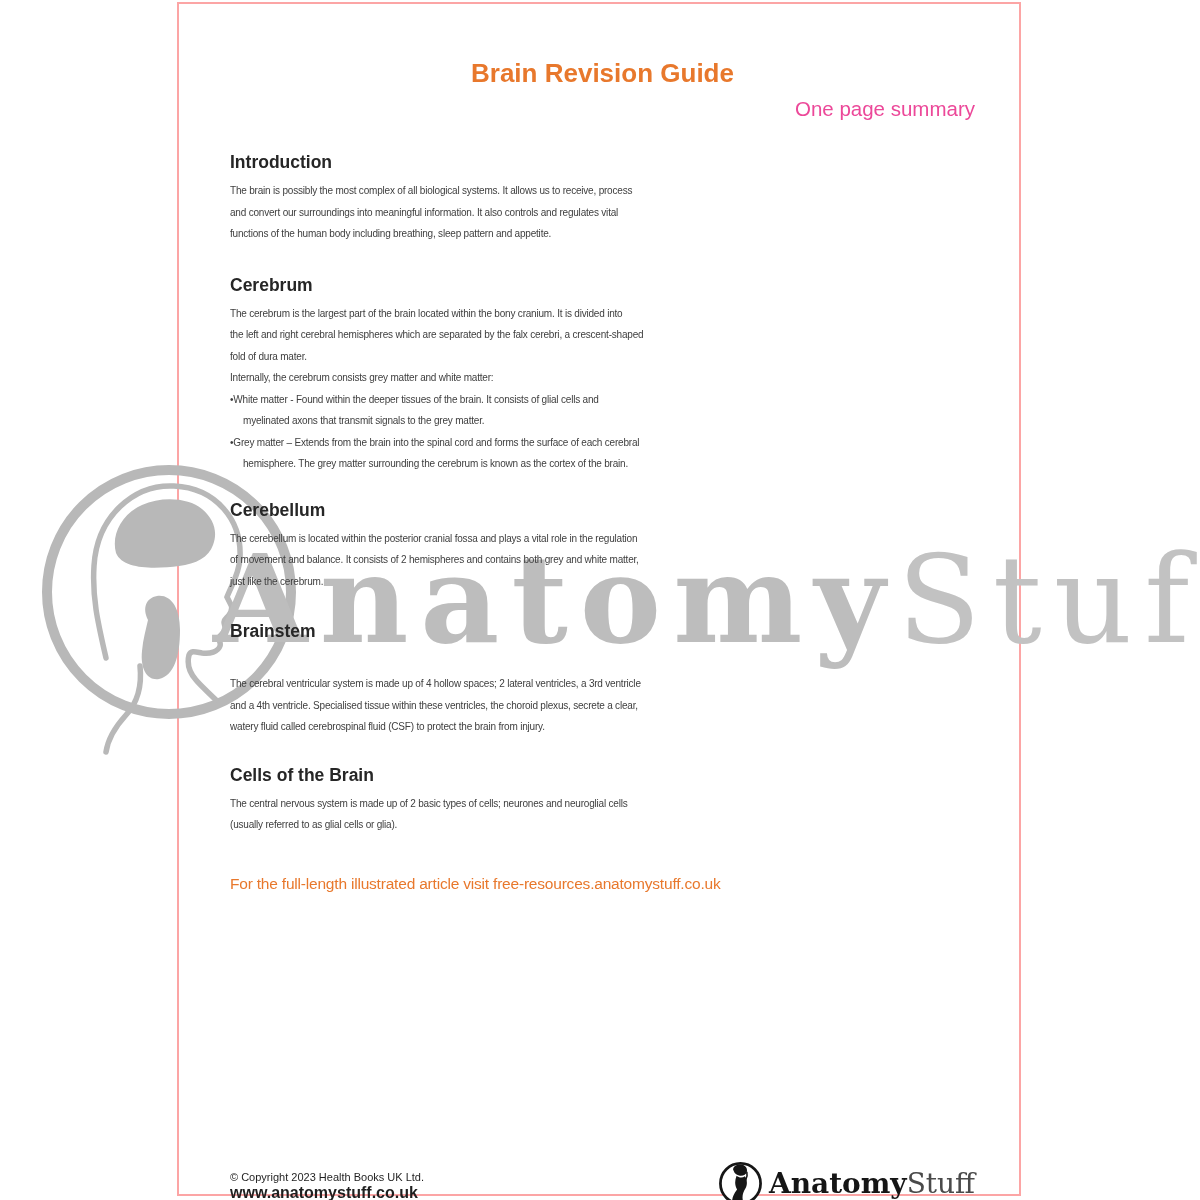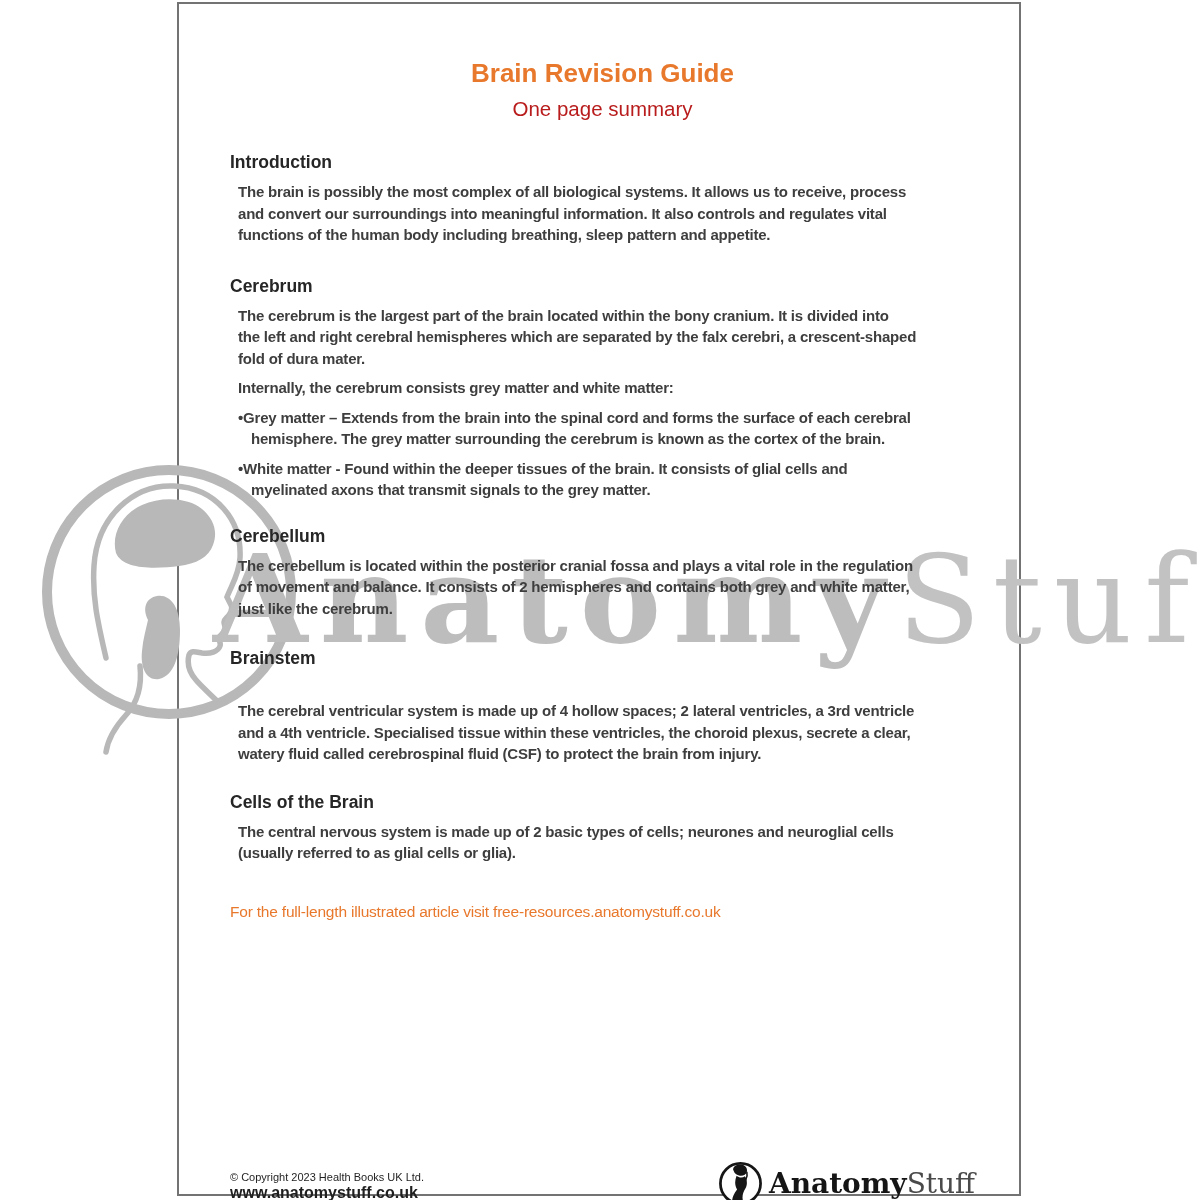--- a/index.html
+++ b/index.html
@@ -2,30 +2,30 @@
 <html><head>
 <meta charset="utf-8">
 <title>Brain Revision Guide</title>
 <style>
   html,body{margin:0;padding:0;background:#ffffff;}
   .stage{position:relative;width:1200px;height:1200px;background:#ffffff;overflow:hidden;
          font-family:"Liberation Sans",sans-serif;}
 
   
   .page{position:absolute;left:177px;top:2px;width:844px;height:1194px;
-        background:#ffffff;border:2px solid #737373;box-sizing:border-box;}
+        background:#ffffff;border:2px solid #fca5a5;box-sizing:border-box;}
   .page-content{position:relative;z-index:2;height:100%;padding:0 44px 0 51px;box-sizing:border-box;}
 
   .doc-header{text-align:center;margin-top:54px;}
   .doc-title{font-size:26px;line-height:30px;font-weight:bold;color:#e8782c;margin:0;}
-  .doc-subtitle{font-size:20.5px;line-height:24px;font-weight:normal;color:#b91c1c;margin:9px 0 0 0;}
+  .doc-subtitle{font-size:20.5px;line-height:24px;font-weight:normal;color:#ec4899;margin:9px 0 0 0;text-align:right;}
 
   .sec h2{font-size:17.5px;line-height:22px;font-weight:bold;color:#262626;margin:0 0 7px 0;}
-  .para,.bullet{font-size:15px;line-height:21.5px;color:#3e3e3e;margin:8px;
-                white-space:pre;letter-spacing:-0.2px;font-weight:bold;}
+  .para,.bullet{font-size:10px;line-height:21.5px;color:#3e3e3e;margin:0;
+                white-space:pre;letter-spacing:-0.2px;}
   .bullet{padding-left:13px;text-indent:-13px;}
   .bullet::before{content:"\2022 ";}
 
   .note{margin-top:37px;font-size:15.5px;line-height:21px;color:#e8782c;letter-spacing:-0.2px;}
 
   .footer{position:absolute;left:51px;right:44px;top:1102px;display:flex;
           justify-content:space-between;align-items:flex-start;}
   .footer-left{padding-top:9px;}
   .copyright{font-size:11px;line-height:16px;font-weight:normal;color:#1f1f1f;}
   .website{font-size:16px;line-height:15px;font-weight:bold;color:#1f1f1f;}
@@ -61,24 +61,24 @@
 and convert our surroundings into meaningful information. It also controls and regulates vital
 functions of the human body including breathing, sleep pattern and appetite.</div>
       </div>
 
       <div class="sec" style="margin-top:29px">
         <h2>Cerebrum</h2>
         <div class="para">The cerebrum is the largest part of the brain located within the bony cranium. It is divided into
 the left and right cerebral hemispheres which are separated by the falx cerebri, a crescent-shaped
 fold of dura mater.</div>
         <div class="para">Internally, the cerebrum consists grey matter and white matter:</div>
+        <div class="bullet">White matter - Found within the deeper tissues of the brain. It consists of glial cells and
+myelinated axons that transmit signals to the grey matter.</div>
         <div class="bullet">Grey matter – Extends from the brain into the spinal cord and forms the surface of each cerebral
 hemisphere. The grey matter surrounding the cerebrum is known as the cortex of the brain.</div>
-        <div class="bullet">White matter - Found within the deeper tissues of the brain. It consists of glial cells and
-myelinated axons that transmit signals to the grey matter.</div>
       </div>
 
       <div class="sec" style="margin-top:24px">
         <h2>Cerebellum</h2>
         <div class="para">The cerebellum is located within the posterior cranial fossa and plays a vital role in the regulation
 of movement and balance. It consists of 2 hemispheres and contains both grey and white matter,
 just like the cerebrum.</div>
       </div>
 
       <div class="sec" style="margin-top:28px">

